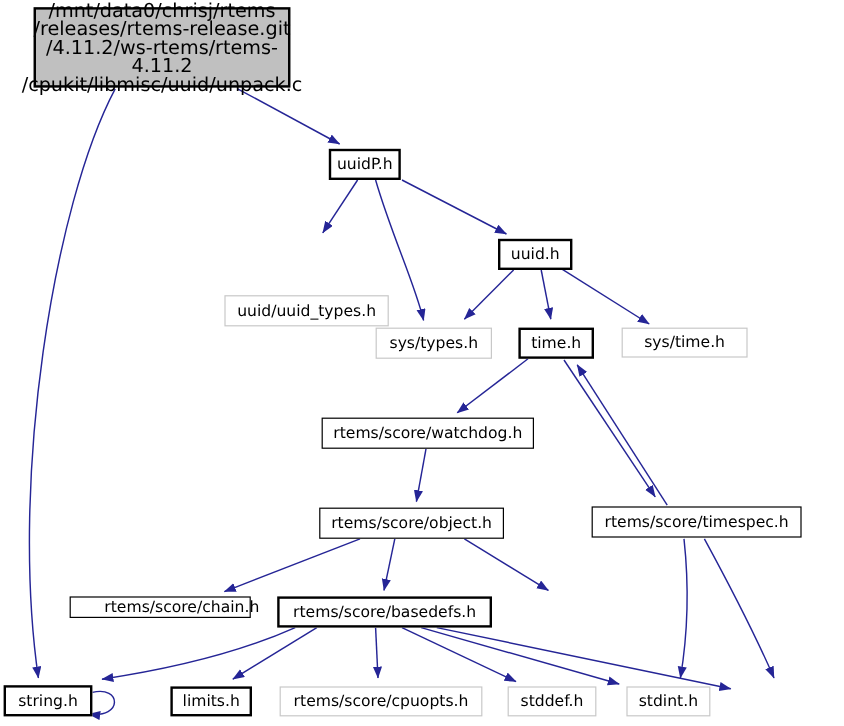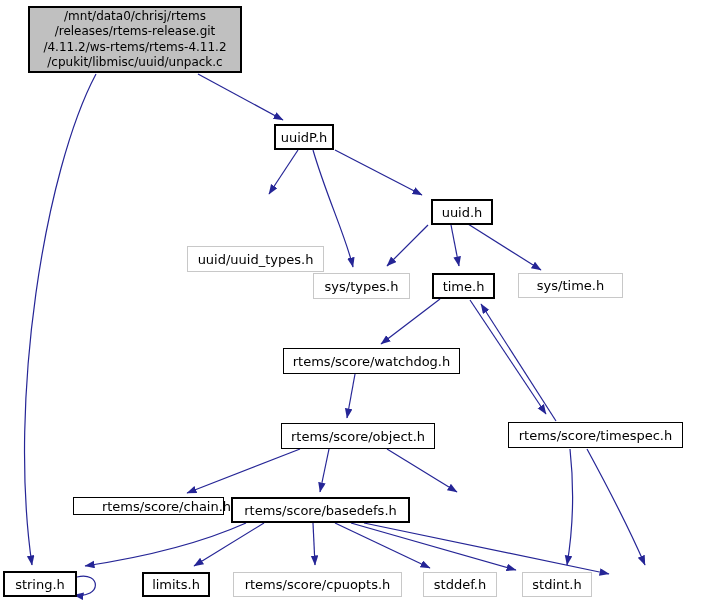--- a/index.html
+++ b/index.html
@@ -9,26 +9,26 @@
   }
   #edges{position:absolute;left:0;top:0;width:703px;height:605px;}
   #edges path{stroke:var(--edge,#252596);stroke-width:1.2;fill:none;}
   #edges .arrowhead{fill:var(--edge,#252596);stroke:none;}
   .node{
     position:absolute;box-sizing:border-box;
     display:flex;align-items:center;justify-content:center;
     background:var(--nodefill,#ffffff);color:var(--text,#000000);
     font-size:13px;line-height:15px;text-align:center;white-space:pre-line;
   }
-  .doc{border:1px solid var(--bdoc,#000000);margin-left:15px;}
+  .doc{border:1px solid var(--bdoc,#000000);}
   .doc2{border:2px solid var(--bdoc,#000000);}
   .ext{border:1px solid var(--bext,#c8c8c8);}
   .root{
     background:var(--rootfill,#c0c0c0);border:2px solid var(--bdoc,#000000);
-    font-size:12px;line-height:15.5px;
+    font-size:16px;line-height:15.5px;
   }
 </style>
 </head>
 <body>
 
 <div id="canvas">
 
   <svg id="edges" viewBox="0 0 703 605">
     <defs>
       <marker id="arrow" markerUnits="userSpaceOnUse" markerWidth="12" markerHeight="10" refX="9.5" refY="3.8" orient="auto">
@@ -63,21 +63,21 @@
 
   <div class="node root" style="left:28px;top:6px;width:214px;height:67px;">/mnt/data0/chrisj/rtems
 /releases/rtems-release.git
 /4.11.2/ws-rtems/rtems-4.11.2
 /cpukit/libmisc/uuid/unpack.c</div>
 
   <div class="node doc2" style="left:274px;top:124px;width:60px;height:26px;">uuidP.h</div>
 
   <div class="node ext" style="left:187px;top:199px;width:137px;height:26px;margin-top:47px;">uuid/uuid_types.h</div>
 
-  <div class="node doc2" style="left:415px;top:199px;width:62px;height:26px;margin-left:16px;">uuid.h</div>
+  <div class="node doc2" style="left:415px;top:199px;width:62px;height:26px;">uuid.h</div>
 
   <div class="node ext" style="left:313px;top:273px;width:97px;height:26px;">sys/types.h</div>
 
   <div class="node doc2" style="left:432px;top:273px;width:63px;height:26px;">time.h</div>
 
   <div class="node ext" style="left:518px;top:273px;width:105px;height:25px;">sys/time.h</div>
 
   <div class="node doc" style="left:268px;top:348px;width:177px;height:26px;">rtems/score/watchdog.h</div>
 
   <div class="node doc" style="left:266px;top:423px;width:154px;height:26px;">rtems/score/object.h</div>

